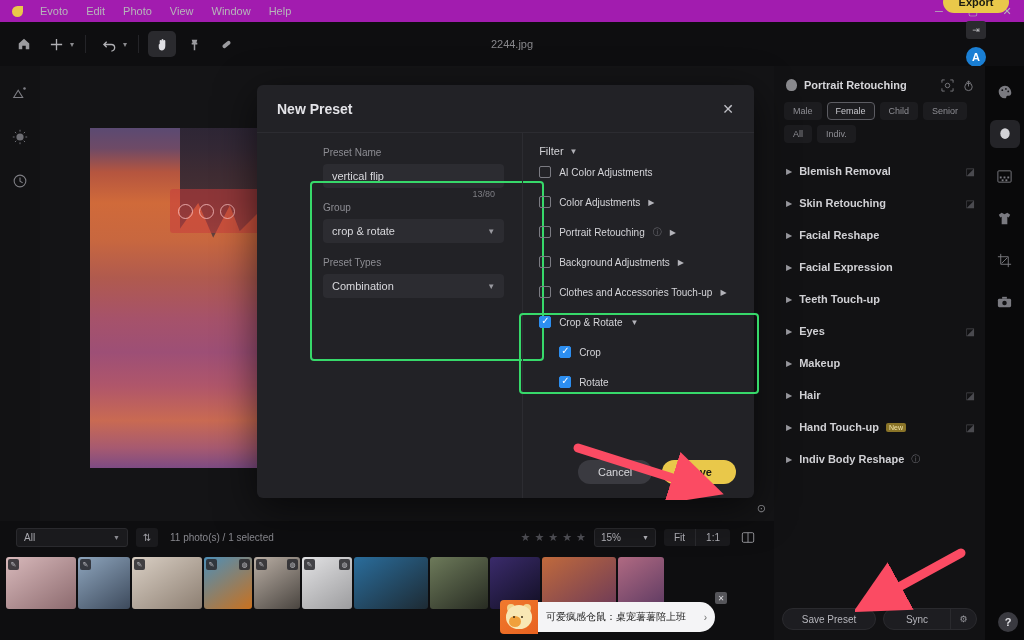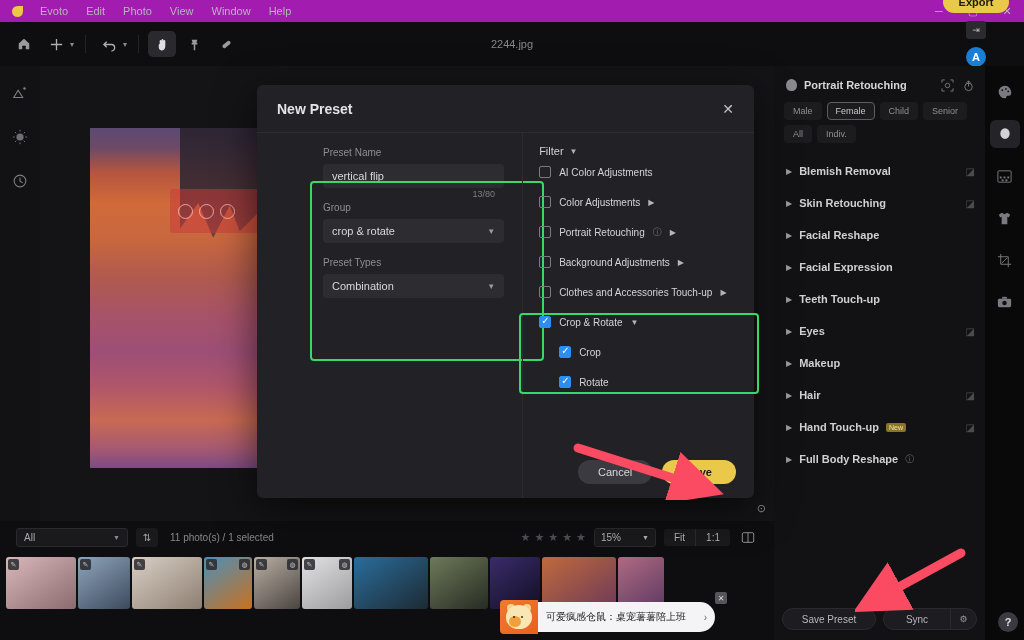--- a/index.html
+++ b/index.html
@@ -504,21 +504,21 @@
       <span class="sec-edit">◪</span>
     </div>
     <div class="sec-row">
       <span class="caret-r">▶</span>
       <span class="sec-label">Hand Touch-up</span>
       <span class="badge-new">New</span>
       <span class="sec-edit">◪</span>
     </div>
     <div class="sec-row">
       <span class="caret-r">▶</span>
-      <span class="sec-label">Full Body Reshape</span>
+      <span class="sec-label">Indiv Body Reshape</span>
       <span class="info-ico">ⓘ</span>
     </div>
 
     <div class="rp-actions">
       <div class="btn-pill">Save Preset</div>
       <div class="sync-wrap">
         <div class="lbl">Sync</div>
         <div class="ic">⚙</div>
       </div>
     </div>

